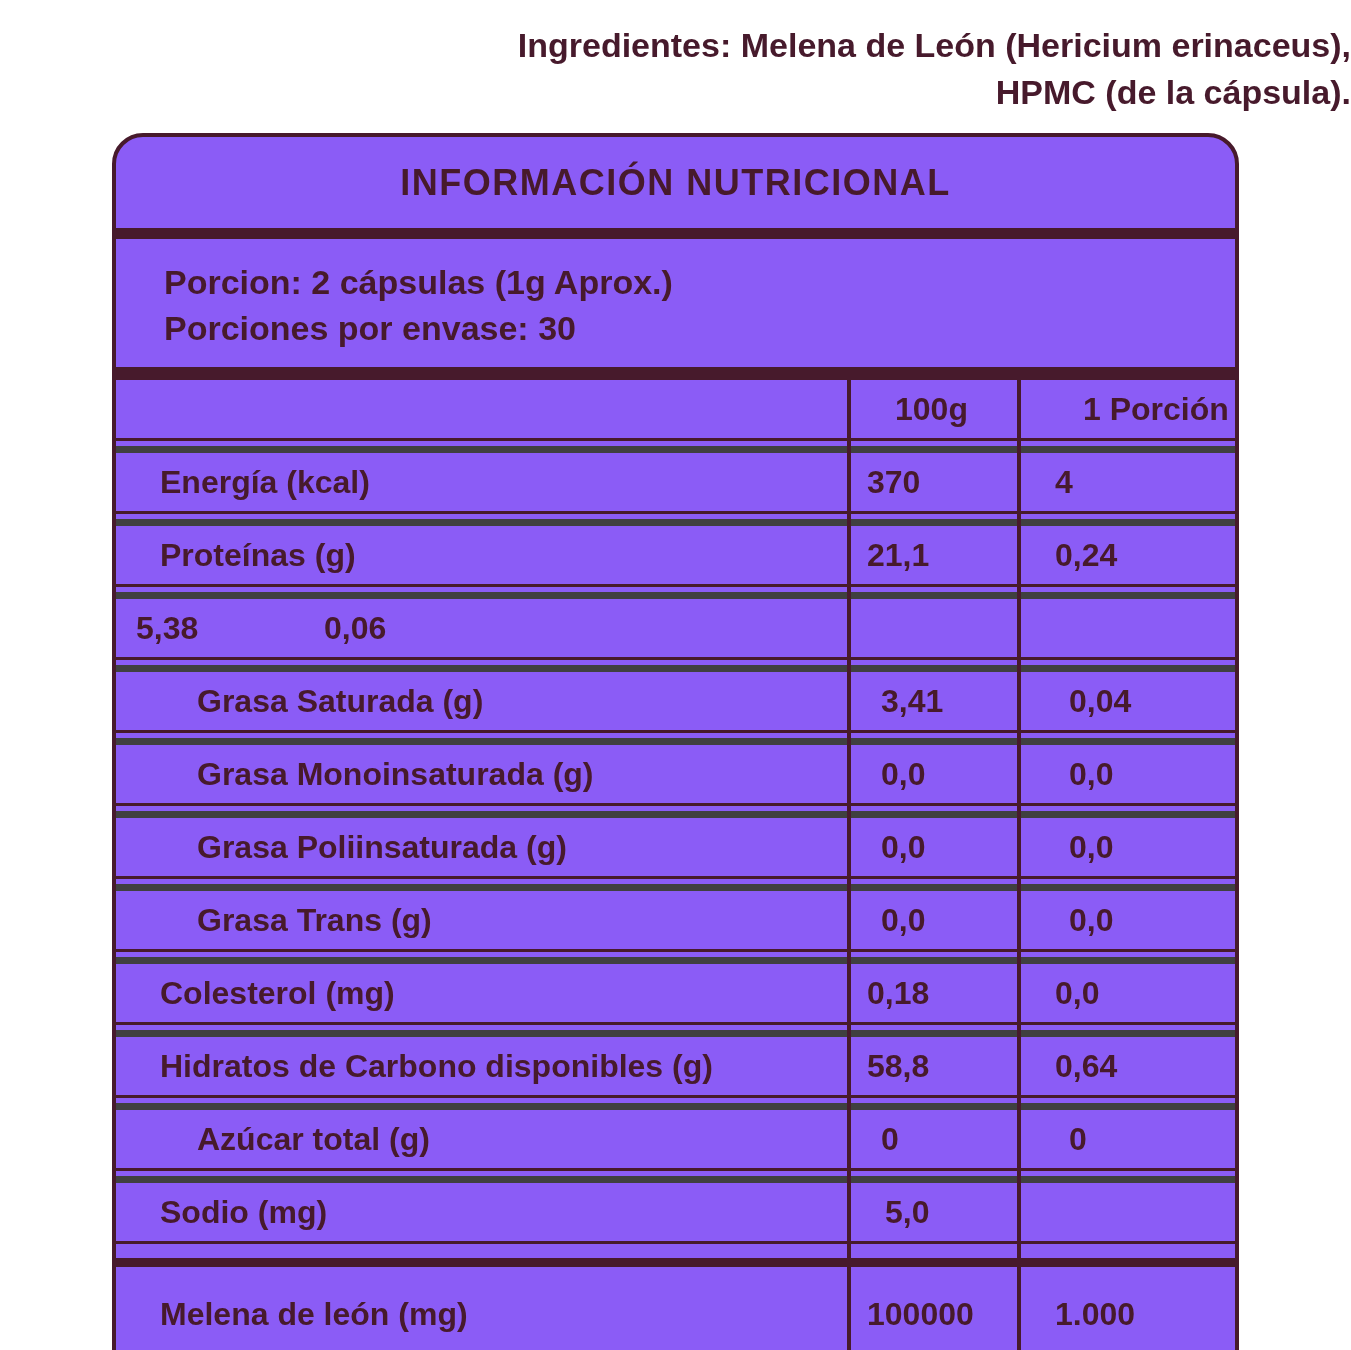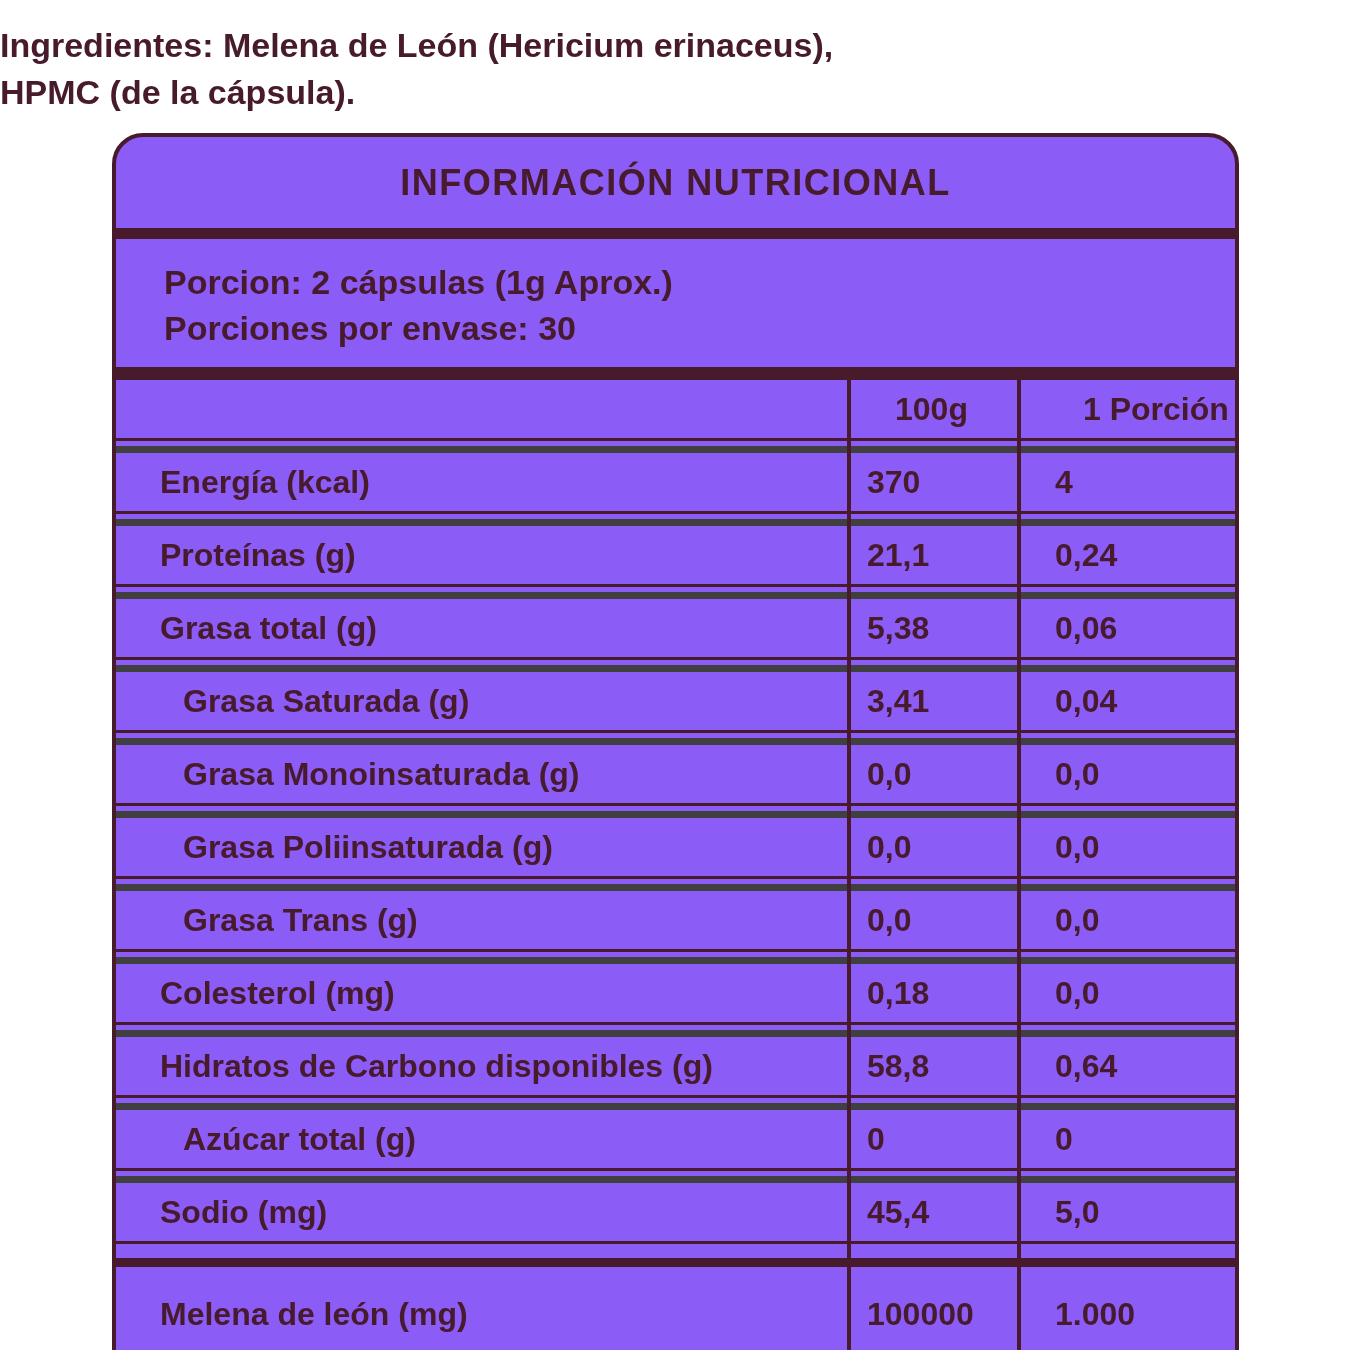--- a/index.html
+++ b/index.html
@@ -11,21 +11,21 @@
     width: 1351px;
     height: 1350px;
     font-family: "Liberation Sans", "DejaVu Sans", sans-serif;
     font-weight: bold;
     color: #471A2C;
     position: relative;
     overflow: hidden;
   }
   .ingredients {
     padding-top: 22px;
-    text-align: left;
+    text-align: right;
     font-size: 34px;
     line-height: 47px;
   }
   .nf-box {
     width: 1119px;
     margin: 17px auto 0;
     border: 4px solid #471A2C;
     border-radius: 31px;
     overflow: hidden;
     background: #8b5cf6;
@@ -77,21 +77,21 @@
     height: 58px;
     line-height: 58px;
     font-size: 32px;
     white-space: nowrap;
     box-sizing: border-box;
     overflow: hidden;
   }
   .c1 { width: 731px; padding-left: 44px; }
   .c2 { width: 170px; padding-left: 20px; }
   .c3 { flex: 1; padding-left: 38px; }
-  .row.indent .c1 { padding-left: 67px; }
+  .row.indent .c1 { padding-left: 67px; margin-left: 14px; }
   .bar-mid {
     height: 9px;
     margin-top: 14px;
   }
   .row.footer-row {
     margin-top: 0;
     border-top: none;
     border-bottom: none;
   }
   .row.footer-row .cell {
@@ -136,21 +136,20 @@
       <div class="cell c3">4</div>
     </div>
 
     <div class="row">
       <div class="cell c1">Proteínas (g)</div>
       <div class="cell c2">21,1</div>
       <div class="cell c3">0,24</div>
     </div>
 
     <div class="row">
-      <div class="cell c1">Grasa total (g)</div>
       <div class="cell c2">5,38</div>
       <div class="cell c3">0,06</div>
     </div>
 
     <div class="row indent">
       <div class="cell c1">Grasa Saturada (g)</div>
       <div class="cell c2">3,41</div>
       <div class="cell c3">0,04</div>
     </div>
 
@@ -185,21 +184,20 @@
     </div>
 
     <div class="row indent">
       <div class="cell c1">Azúcar total (g)</div>
       <div class="cell c2">0</div>
       <div class="cell c3">0</div>
     </div>
 
     <div class="row">
       <div class="cell c1">Sodio (mg)</div>
-      <div class="cell c2">45,4</div>
       <div class="cell c3">5,0</div>
     </div>
 
     <div class="bar bar-mid"></div>
 
     <div class="row footer-row">
       <div class="cell c1">Melena de león (mg)</div>
       <div class="cell c2">100000</div>
       <div class="cell c3">1.000</div>
     </div>

